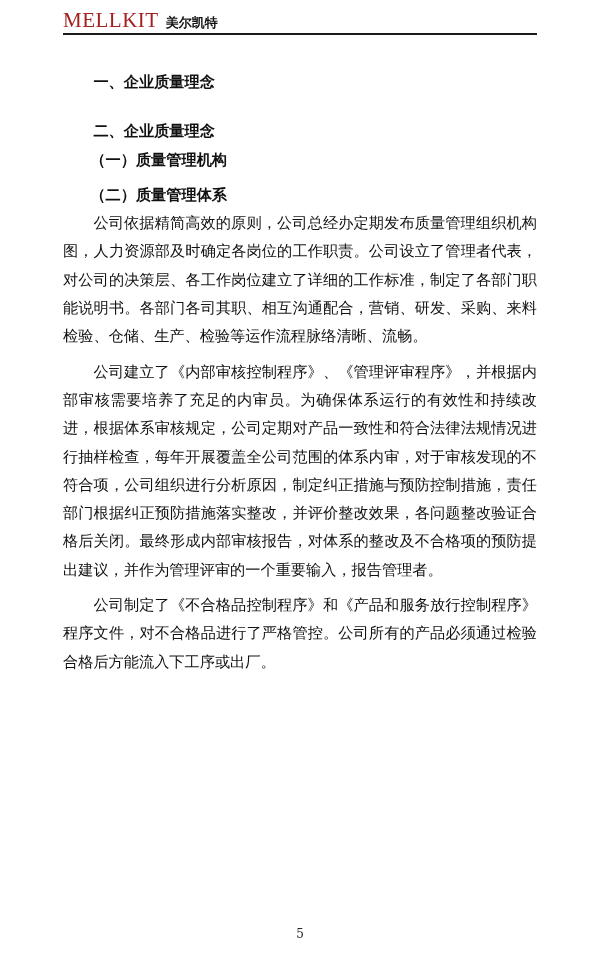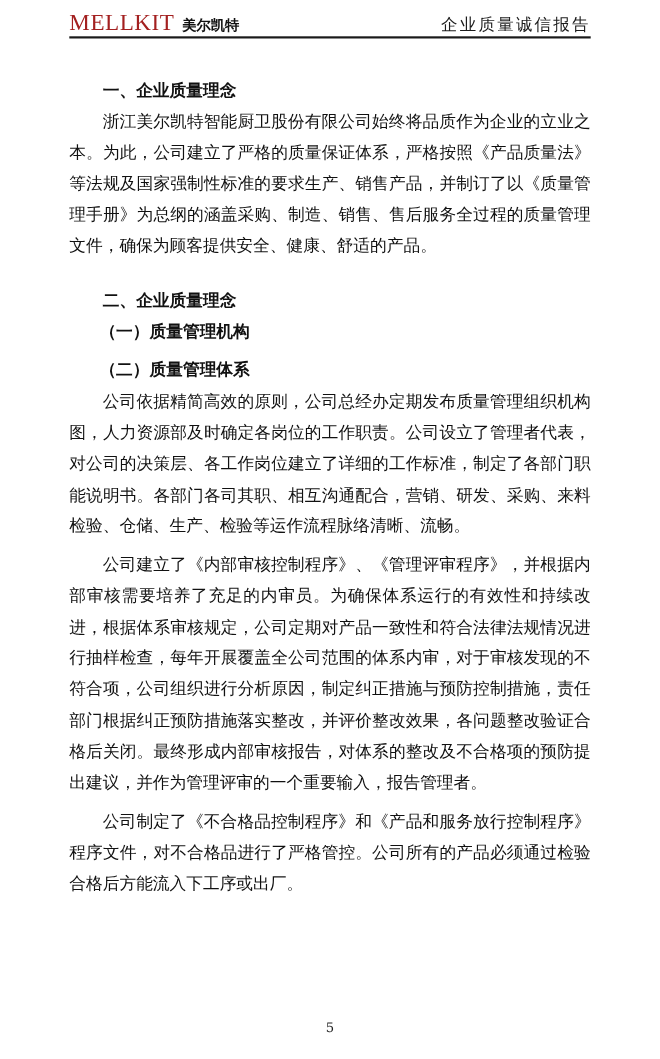--- a/index.html
+++ b/index.html
@@ -88,29 +88,27 @@
 </head>
 <body>
 
 <div class="page">
 
   <div class="header">
     <div class="logo">
       <span class="logo-en" style="color: rgb(163, 32, 32);">MELLKIT</span>
       <span class="logo-cn">美尔凯特</span>
     </div>
-    <div class="header-right">企业质量诚信报告</div>
   </div>
 
   <div class="header-divider"></div>
 
   <div class="content">
     <div>
         <div class="block heading1">一、企业质量理念</div>
-        <div class="block paragraph indent">浙江美尔凯特智能厨卫股份有限公司始终将品质作为企业的立业之本。为此，公司建立了严格的质量保证体系，严格按照《产品质量法》等法规及国家强制性标准的要求生产、销售产品，并制订了以《质量管理手册》为总纲的涵盖采购、制造、销售、售后服务全过程的质量管理文件，确保为顾客提供安全、健康、舒适的产品。</div>
         <div class="block heading1 gap-large">二、企业质量理念</div>
         <div class="block heading2">（一）质量管理机构</div>
         <div class="block heading2 gap-small">（二）质量管理体系</div>
         <div class="block paragraph indent">公司依据精简高效的原则，公司总经办定期发布质量管理组织机构图，人力资源部及时确定各岗位的工作职责。公司设立了管理者代表，对公司的决策层、各工作岗位建立了详细的工作标准，制定了各部门职能说明书。各部门各司其职、相互沟通配合，营销、研发、采购、来料检验、仓储、生产、检验等运作流程脉络清晰、流畅。</div>
         <div class="block paragraph indent gap-small">公司建立了《内部审核控制程序》、《管理评审程序》，并根据内部审核需要培养了充足的内审员。为确保体系运行的有效性和持续改进，根据体系审核规定，公司定期对产品一致性和符合法律法规情况进行抽样检查，每年开展覆盖全公司范围的体系内审，对于审核发现的不符合项，公司组织进行分析原因，制定纠正措施与预防控制措施，责任部门根据纠正预防措施落实整改，并评价整改效果，各问题整改验证合格后关闭。最终形成内部审核报告，对体系的整改及不合格项的预防提出建议，并作为管理评审的一个重要输入，报告管理者。</div>
         <div class="block paragraph indent gap-small">公司制定了《不合格品控制程序》和《产品和服务放行控制程序》程序文件，对不合格品进行了严格管控。公司所有的产品必须通过检验合格后方能流入下工序或出厂。</div>
       </div>
   </div>
 
   <div class="page-number">5</div>

